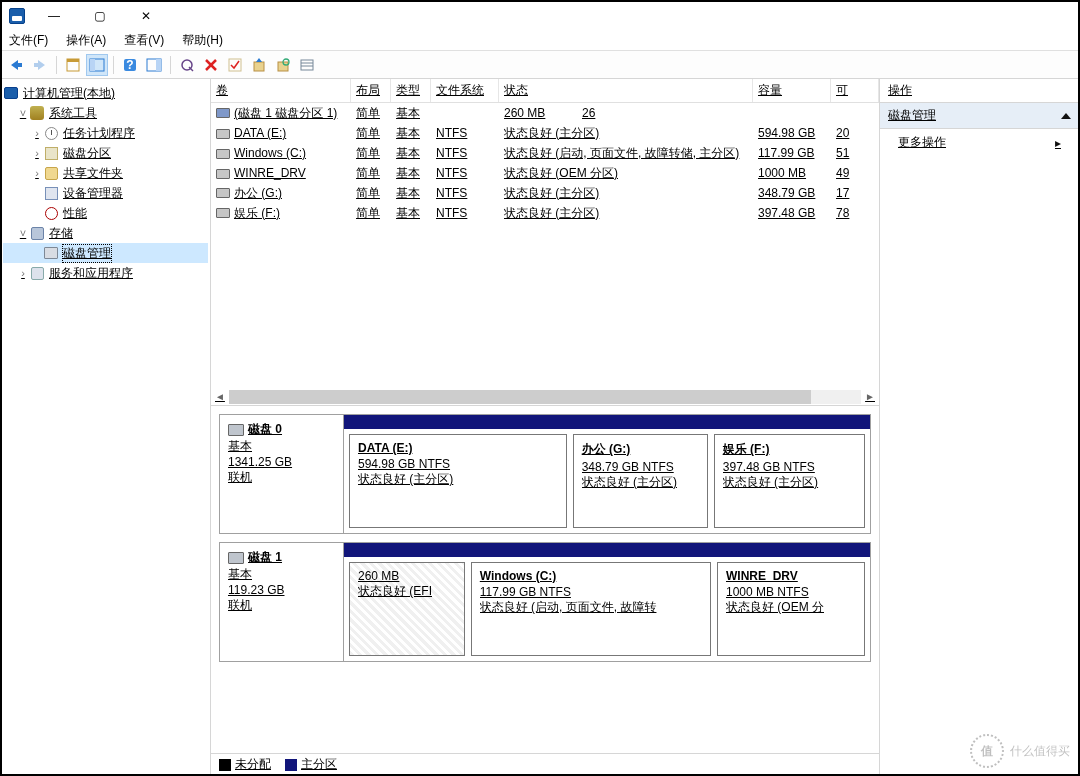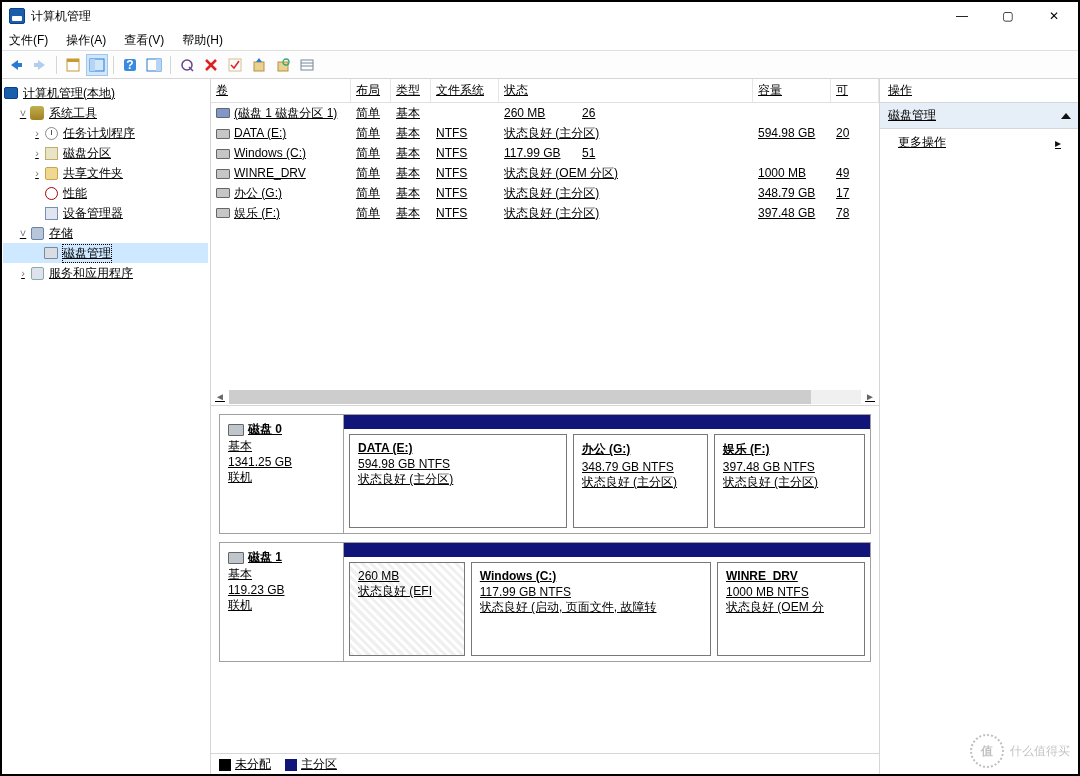--- a/index.html
+++ b/index.html
@@ -71,21 +71,20 @@
   .watermark .circ { width:34px; height:34px; border:2px dotted rgba(0,0,0,0.25); border-radius:50%; display:flex; align-items:center; justify-content:center; margin-right:6px; font-weight:bold; }
   .black-frame { position:absolute; inset:0; border:2px solid #000; pointer-events:none; }
 </style>
 </head>
 <body>
 
 <div class="window">
 
   <div class="titlebar">
     <span class="appicon"></span>
-    <span class="title">计算机管理</span>
     <div class="winctrl">
         <span>—</span>
       </div>
     <div class="winctrl">
         <span>▢</span>
       </div>
     <div class="winctrl close">
         <span>✕</span>
       </div>
   </div>
@@ -216,32 +215,32 @@
           <span class="ticon">
             <span class="ti-share"></span>
           </span>
           <span class="tlabel">共享文件夹</span>
         </div>
       <div class="trow">
           <span class="tind"></span>
           <span class="tind"></span>
           <span class="texp"></span>
           <span class="ticon">
+            <span class="ti-dev"></span>
+          </span>
+          <span class="tlabel">设备管理器</span>
+        </div>
+      <div class="trow">
+          <span class="tind"></span>
+          <span class="tind"></span>
+          <span class="texp"></span>
+          <span class="ticon">
             <span class="ti-perf"></span>
           </span>
           <span class="tlabel">性能</span>
-        </div>
-      <div class="trow">
-          <span class="tind"></span>
-          <span class="tind"></span>
-          <span class="texp"></span>
-          <span class="ticon">
-            <span class="ti-dev"></span>
-          </span>
-          <span class="tlabel">设备管理器</span>
         </div>
       <div class="trow">
           <span class="tind"></span>
           <span class="texp">˅</span>
           <span class="ticon">
             <span class="ti-store"></span>
           </span>
           <span class="tlabel">存储</span>
         </div>
       <div class="trow selected">
@@ -291,20 +290,21 @@
               <div class="vc" style="width:68px">NTFS</div>
               <div class="vc" style="width:254px">状态良好 (主分区)</div>
               <div class="vc" style="width:78px">594.98 GB</div>
               <div class="vc" style="flex:1">20</div>
             </div>
             <div class="vrow">
               <div class="vc" style="width:140px"><span class="vicon"></span>Windows (C:)</div>
               <div class="vc" style="width:40px">简单</div>
               <div class="vc" style="width:40px">基本</div>
               <div class="vc" style="width:68px">NTFS</div>
+              <div class="vc" style="width:254px">状态良好 (启动, 页面文件, 故障转储, 主分区)</div>
               <div class="vc" style="width:78px">117.99 GB</div>
               <div class="vc" style="flex:1">51</div>
             </div>
             <div class="vrow">
               <div class="vc" style="width:140px"><span class="vicon"></span>WINRE_DRV</div>
               <div class="vc" style="width:40px">简单</div>
               <div class="vc" style="width:40px">基本</div>
               <div class="vc" style="width:68px">NTFS</div>
               <div class="vc" style="width:254px">状态良好 (OEM 分区)</div>
               <div class="vc" style="width:78px">1000 MB</div>

